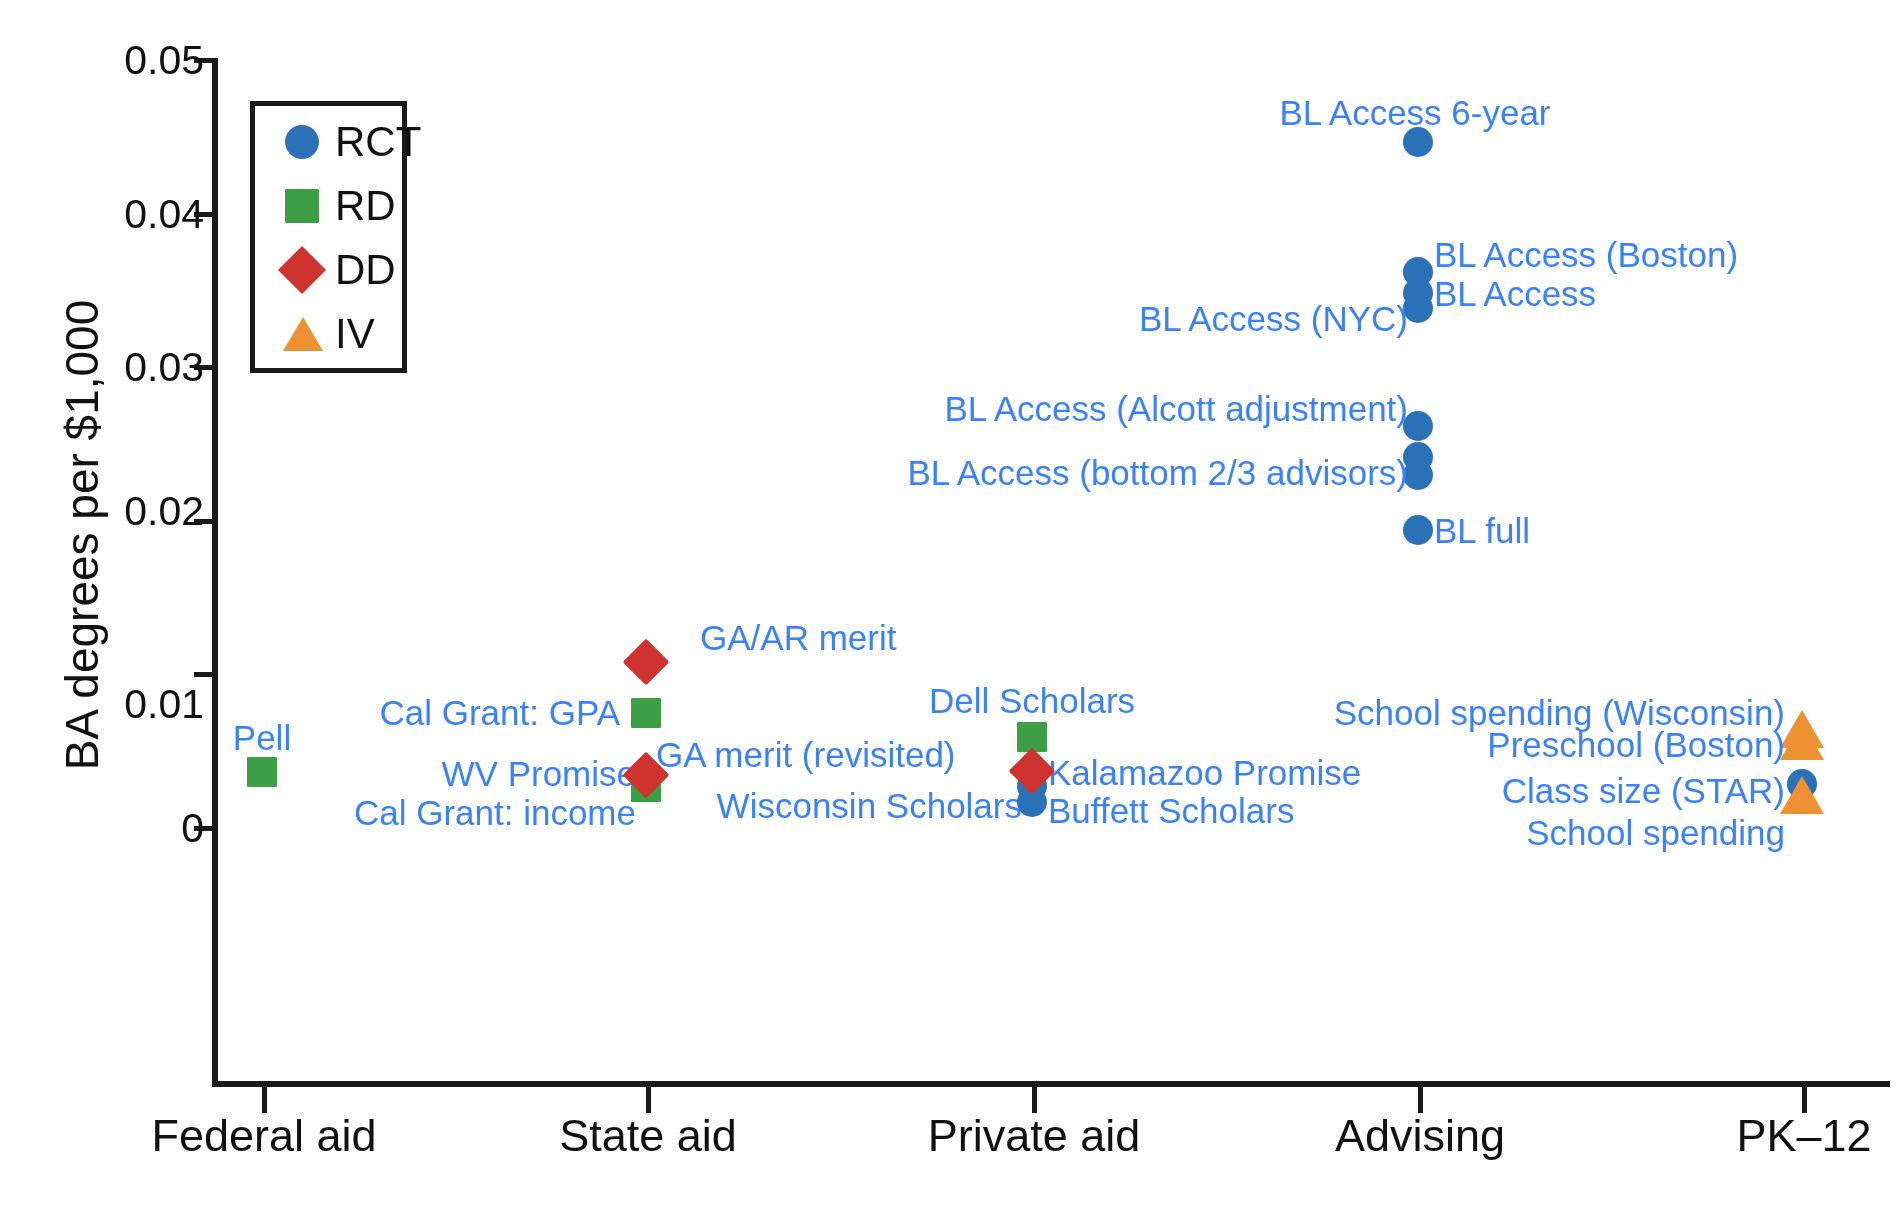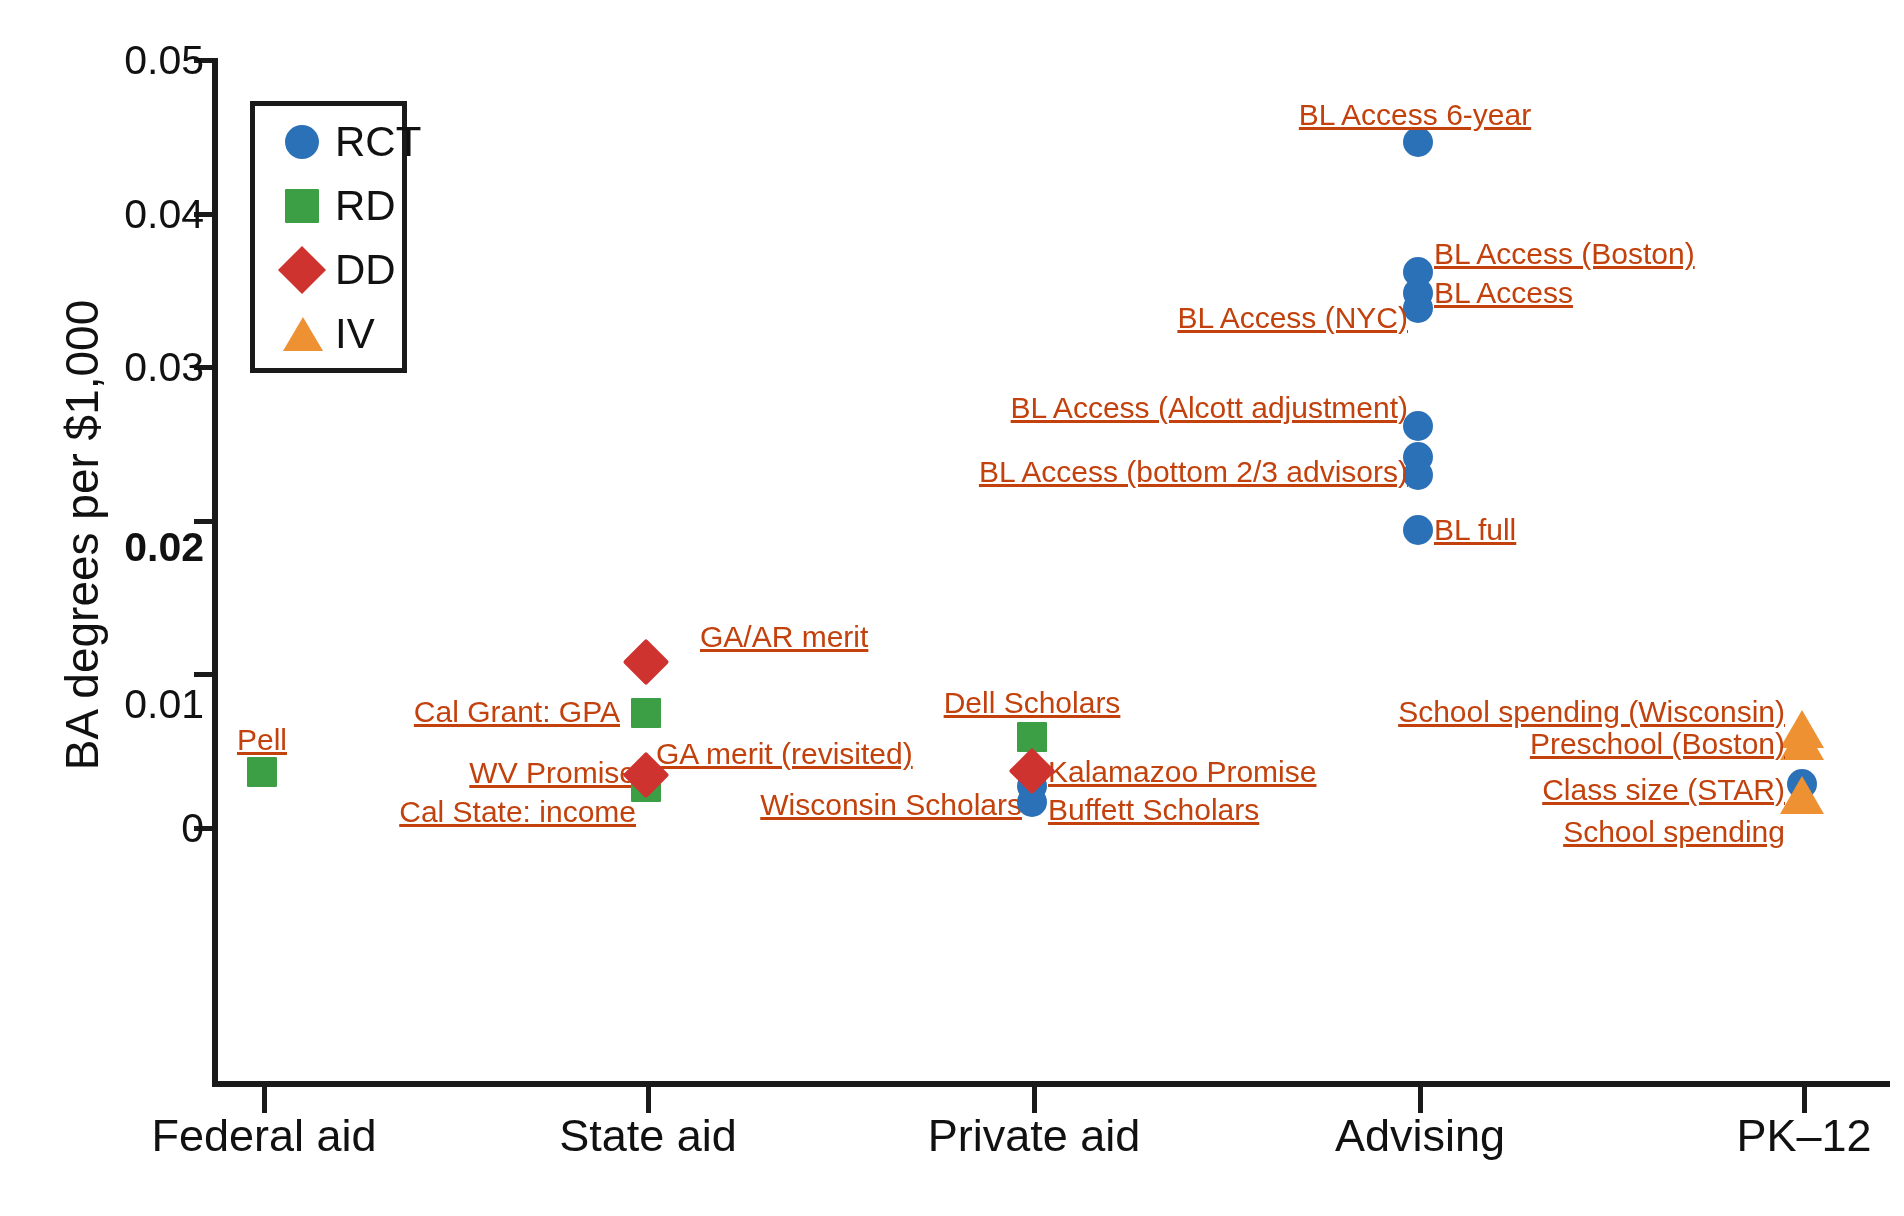--- a/index.html
+++ b/index.html
@@ -61,22 +61,22 @@
   .mk-diamond{transform:translate(-50%,-50%) rotate(45deg);border-radius:2px;}
   .mk-tri{
     width:0 !important;height:0 !important;
     border-left:22px solid transparent;
     border-right:22px solid transparent;
     background:transparent !important;
   }
 
   
   .pt-label{
-    position:absolute;font-size:30px;color:#c2410c;
-    white-space:nowrap;line-height:1;text-decoration:underline;
+    position:absolute;font-size:35px;color:#3b82f6;
+    white-space:nowrap;line-height:1;
   }
   .lab-right{transform:translateY(-50%);}
   .lab-left{transform:translate(-100%,-50%);}
   .lab-above{transform:translate(-50%,-100%);}
 </style>
 </head>
 <body>
 
 <div id="chart-root">
 
@@ -86,21 +86,21 @@
   <div class="tick ytick" style="top:58px"></div>
   <div class="tick ytick" style="top:212px"></div>
   <div class="tick ytick" style="top:365px"></div>
   <div class="tick ytick" style="top:519px"></div>
   <div class="tick ytick" style="top:672px"></div>
   <div class="tick ytick" style="top:826px"></div>
 
   <div class="ytick-label" style="top:37px;">0.05</div>
   <div class="ytick-label" style="top:191px;">0.04</div>
   <div class="ytick-label" style="top:344px;">0.03</div>
-  <div class="ytick-label" style="top:524px;font-weight:bold;">0.02</div>
+  <div class="ytick-label" style="top:488px;">0.02</div>
   <div class="ytick-label" style="top:651px;margin-top:30px;">0.01</div>
   <div class="ytick-label" style="top:805px;">0</div>
 
   <div id="y-axis-title">BA degrees per $1,000</div>
 
   <div class="tick xtick" style="left:262px"></div>
   <div class="tick xtick" style="left:646px"></div>
   <div class="tick xtick" style="left:1032px"></div>
   <div class="tick xtick" style="left:1418px"></div>
   <div class="tick xtick" style="left:1802px"></div>
@@ -138,21 +138,21 @@
 
   <div class="mk mk-square" style="left:646px;top:713px;width:30px;height:30px;background:#3c9e45;"></div>
   <div class="pt-label lab-left" style="left:620px;top:712px;">Cal Grant: GPA</div>
 
   <div class="mk mk-diamond" style="left:646px;top:775px;width:33px;height:33px;background:#cf3330;z-index:3;"></div>
   <div class="pt-label lab-left" style="left:636px;top:773px;">WV Promise</div>
 
   <div class="pt-label lab-right" style="left:656px;top:754px;">GA merit (revisited)</div>
 
   <div class="mk mk-square" style="left:646px;top:787px;width:30px;height:30px;background:#3c9e45;z-index:2;"></div>
-  <div class="pt-label lab-left" style="left:636px;top:812px;">Cal State: income</div>
+  <div class="pt-label lab-left" style="left:636px;top:812px;">Cal Grant: income</div>
 
   <div class="mk mk-square" style="left:1032px;top:737px;width:30px;height:30px;background:#3c9e45;"></div>
   <div class="pt-label lab-above" style="left:1032px;top:718px;">Dell Scholars</div>
 
   <div class="mk mk-diamond" style="left:1032px;top:771px;width:33px;height:33px;background:#cf3330;z-index:3;"></div>
   <div class="pt-label lab-right" style="left:1048px;top:772px;">Kalamazoo Promise</div>
 
   <div class="mk mk-circle" style="left:1032px;top:786px;width:30px;height:30px;background:#2b71b8;z-index:2;"></div>
   <div class="pt-label lab-left" style="left:1022px;top:805px;">Wisconsin Scholars</div>
 

